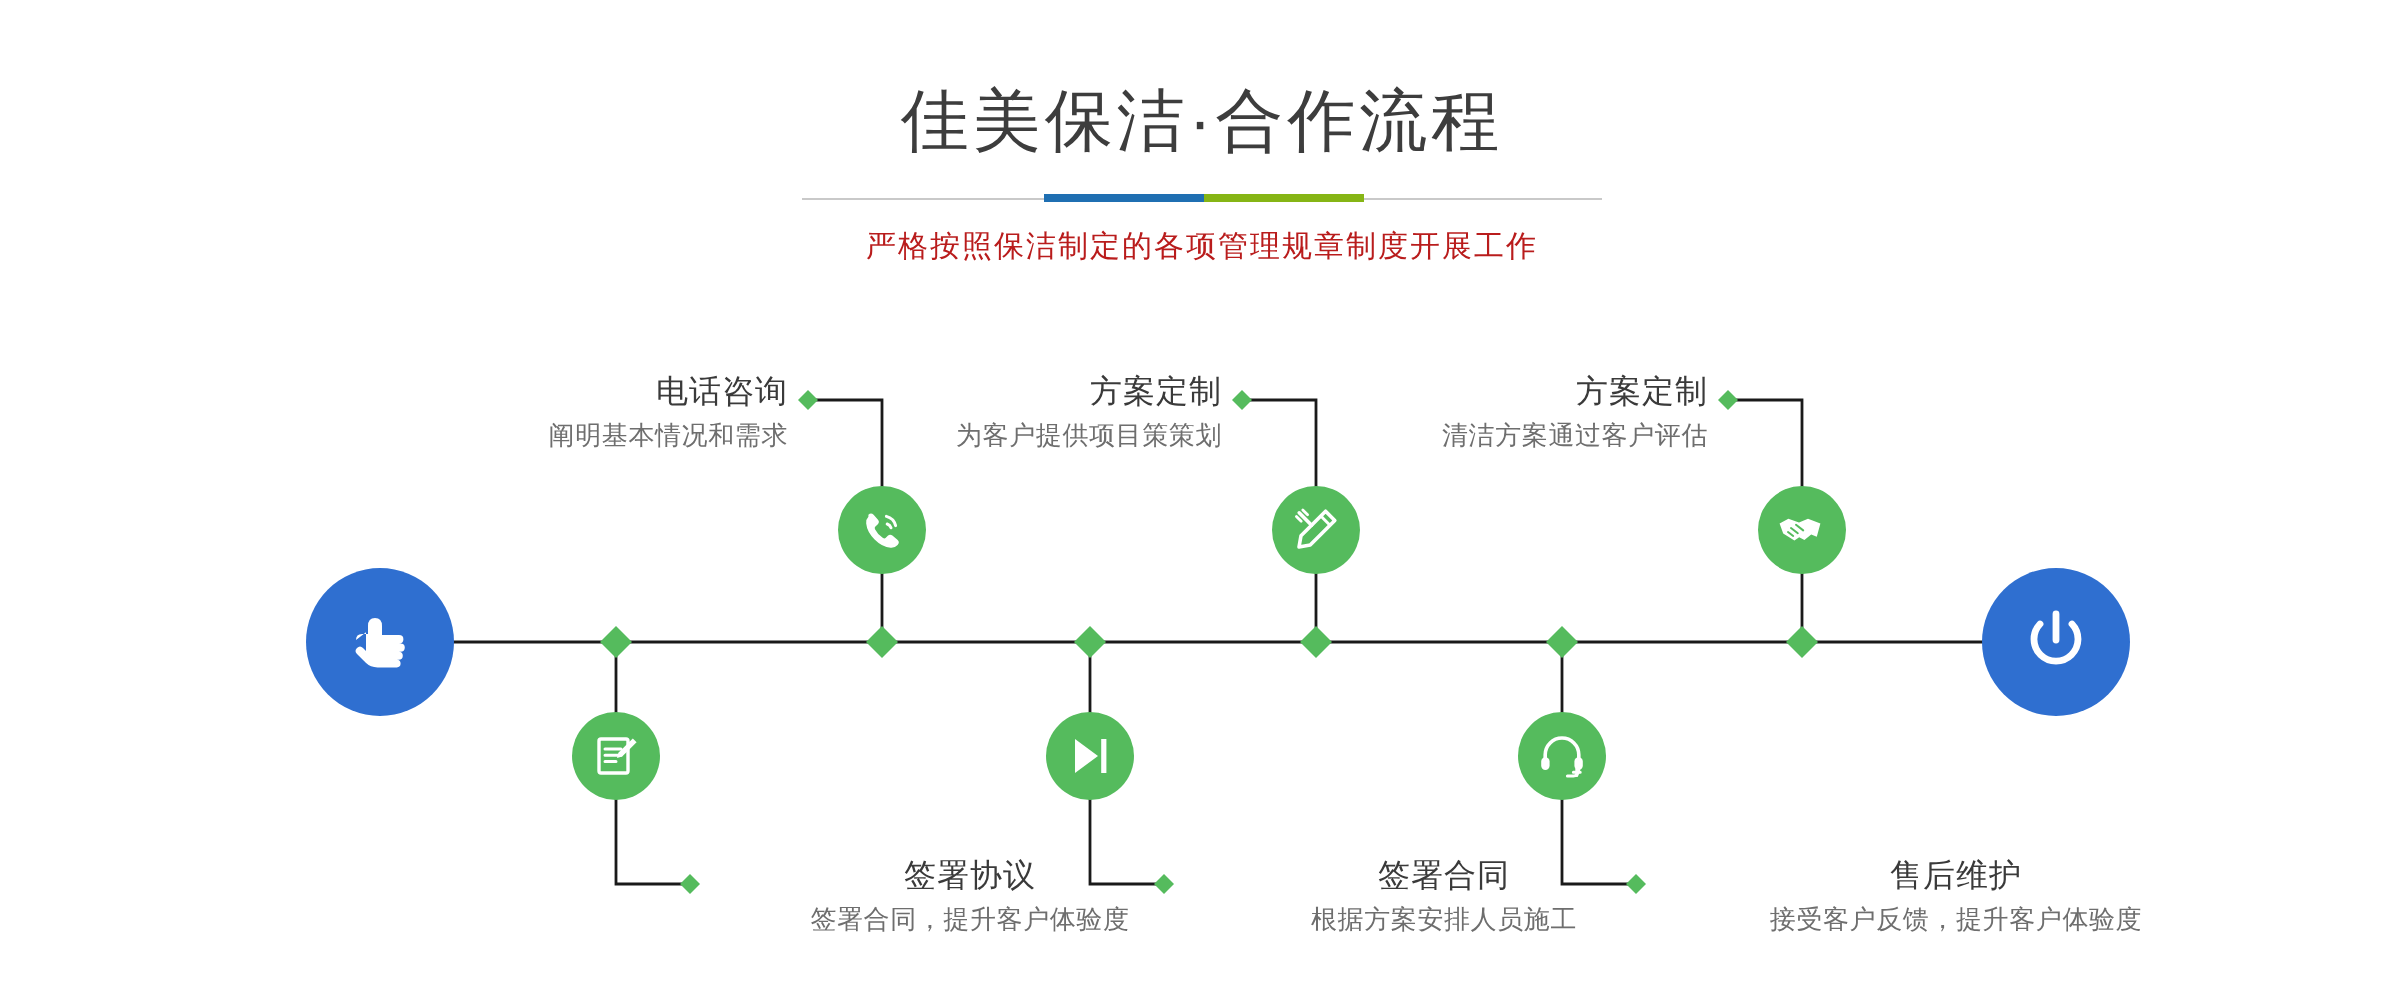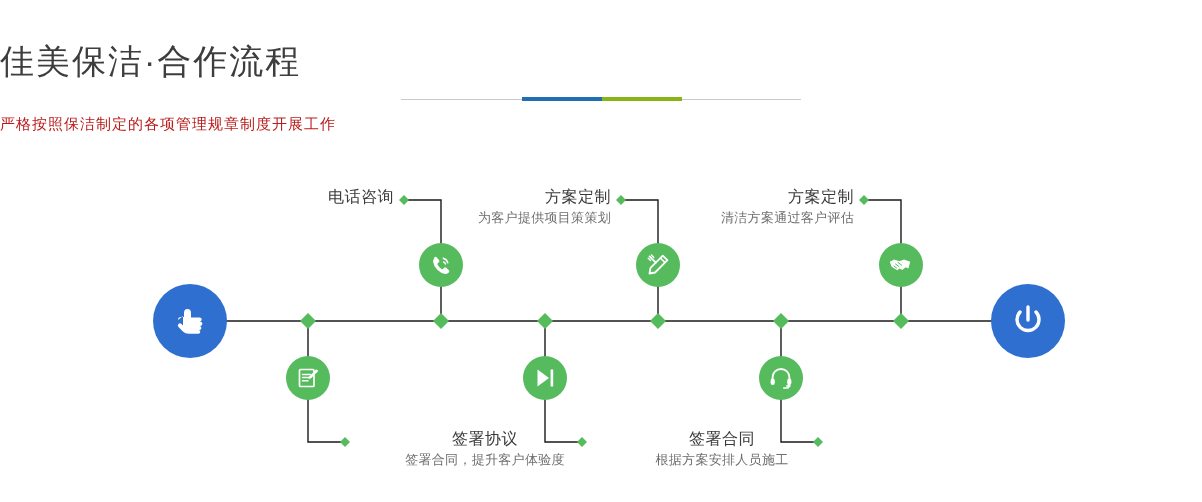--- a/index.html
+++ b/index.html
@@ -14,21 +14,21 @@
     overflow: hidden;
     position: relative;
   }
 
   
   .header {
     position: absolute;
     left: 0;
     top: 0;
     width: 1202px;
-    text-align: left;
+    text-align: center;
   }
   .title {
     margin: 0;
     padding-top: 38px;
     font-size: 34px;
     font-weight: 500;
     color: #3d3d3d;
     letter-spacing: 2px;
     line-height: 46px;
   }
@@ -233,20 +233,21 @@
       <path d="M4.6 16 v-3.6 a8.4 8.4 0 0 1 16.8 0 v3.6" stroke="#ffffff" stroke-width="1.8" fill="none" stroke-linecap="round"></path>
       <rect x="2.6" y="13.6" width="4.2" height="6.4" rx="2.1" fill="#ffffff"></rect>
       <rect x="19.2" y="13.6" width="4.2" height="6.4" rx="2.1" fill="#ffffff"></rect>
       <path d="M21.3 19.6 v.8 a2.6 2.6 0 0 1 -2.6 2.6 h-3" stroke="#ffffff" stroke-width="1.5" fill="none" stroke-linecap="round"></path>
       <path d="M20.4 19.4 v3.4 M18.7 21.1 h3.4" stroke="#ffffff" stroke-width="1.5" stroke-linecap="round"></path>
     </svg>
   </div>
 
   <div class="label top" style="left:154px; top:186px; width:240px;">
     <div class="lbl-title">电话咨询</div>
+    <div class="lbl-desc">阐明基本情况和需求</div>
   </div>
 
   <div class="label top" style="left:391px; top:186px; width:220px;">
     <div class="lbl-title">方案定制</div>
     <div class="lbl-desc">为客户提供项目策策划</div>
   </div>
 
   <div class="label top" style="left:634px; top:186px; width:220px;">
     <div class="lbl-title">方案定制</div>
     <div class="lbl-desc">清洁方案通过客户评估</div>
@@ -255,14 +256,18 @@
   <div class="label bottom" style="left:355px; top:428px; width:260px;">
     <div class="lbl-title">签署协议</div>
     <div class="lbl-desc">签署合同，提升客户体验度</div>
   </div>
 
   <div class="label bottom" style="left:592px; top:428px; width:260px;">
     <div class="lbl-title">签署合同</div>
     <div class="lbl-desc">根据方案安排人员施工</div>
   </div>
 
+  <div class="label bottom" style="left:828px; top:428px; width:300px;">
+    <div class="lbl-title">售后维护</div>
+    <div class="lbl-desc">接受客户反馈，提升客户体验度</div>
+  </div>
 
 </div>
 
 </body></html>

